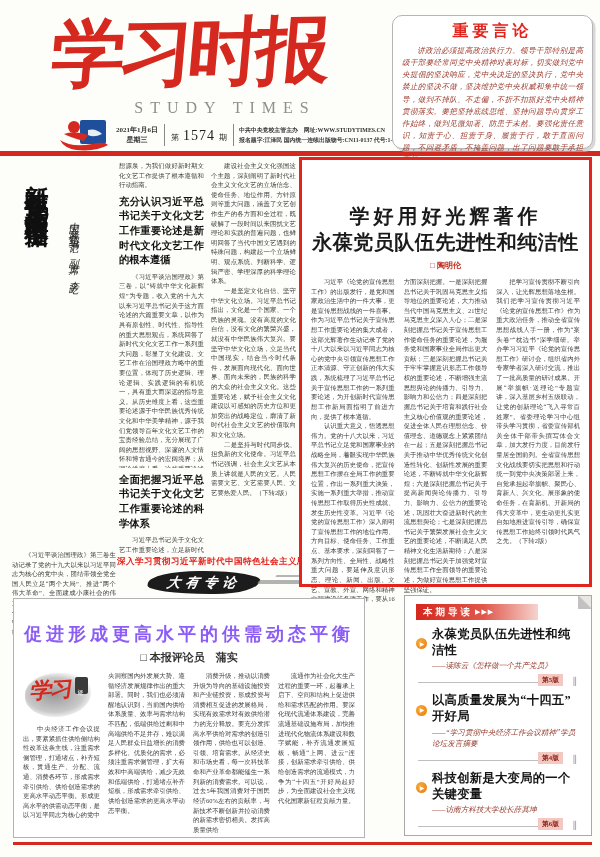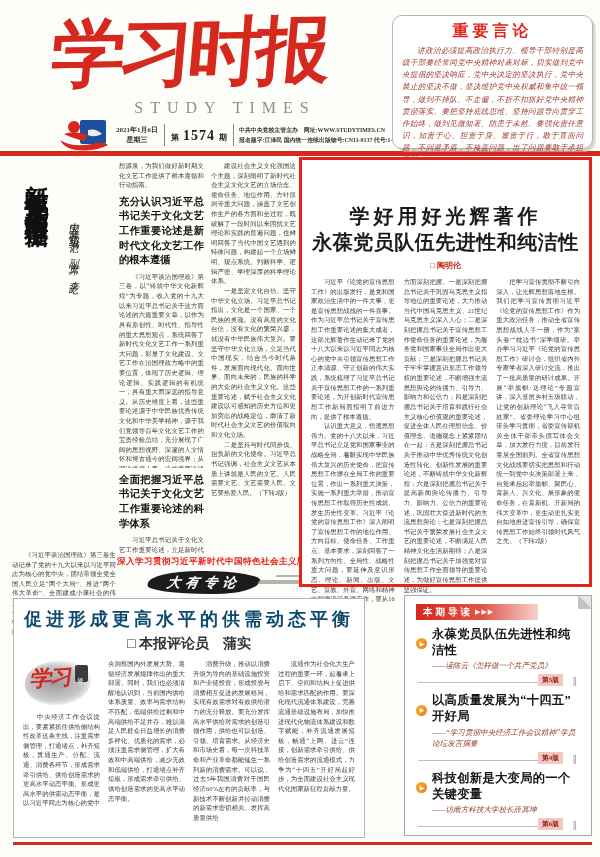--- a/index.html
+++ b/index.html
@@ -8,21 +8,21 @@
   
   .masthead-title{position:absolute;left:52px;top:8px;width:290px;font-size:74px;line-height:1.2;
         font-weight:bold;color:#d5281e;transform:skewX(-6deg) rotate(-1deg);letter-spacing:-6px;white-space:nowrap;}
   .masthead-en{position:absolute;left:105px;top:99px;width:240px;text-align:center;font-size:16px;
         color:#8f8f8f;letter-spacing:7px;font-family:Liberation Serif, serif;}
   .info-bar{position:absolute;left:58px;top:118px;width:332px;height:34px;display:flex;align-items:center;}
   .logo{width:52px;height:34px;flex:0 0 auto;}
   .dateblock{flex:0 0 auto;text-align:center;font-size:7px;font-weight:bold;color:#333;line-height:1.5;
         padding:0 6px;}
   .vdiv{width:1px;height:22px;background:#888;flex:0 0 auto;}
-  .issueblock{flex:0 0 auto;padding:0 6px;font-weight:bold;color:#222;white-space:nowrap;}
+  .issueblock{flex:0 0 auto;padding:0 6px;font-weight:normal;color:#222;white-space:nowrap;}
   .issueblock .small{font-size:8px;} .issueblock .big{font-size:14px;letter-spacing:1px;}
   .pubblock{flex:0 0 auto;padding:0 5px;font-size:5.9px;line-height:1.7;color:#333;white-space:nowrap;font-weight:bold;}
   .qr{width:27px;height:27px;flex:0 0 auto;}
   .red-rule-top{position:absolute;left:0;top:151px;width:600px;height:5px;background:#d5281e;}
   .red-rule-bottom{position:absolute;left:13px;top:842px;width:579px;height:3px;background:#d5281e;}
   
   .quote-box{position:absolute;left:392px;top:15px;width:201px;height:134px;border:1px solid #b5b5b5;
         border-radius:10px;background:#fff;box-shadow:2.5px 2.5px 0 #d8d8d8;padding:5px 9px;box-sizing:border-box;}
   .quote-title{text-align:center;font-size:16px;font-weight:bold;color:#e3241d;letter-spacing:4px;
         font-family:"Liberation Sans",sans-serif;}
@@ -55,22 +55,22 @@
         background:#fff;box-sizing:border-box;padding:7px 9px 6px;}
   .red-box-title{text-align:center;font-weight:bold;color:#1a1a1a;line-height:1.3;margin-top:36px;}
   .red-box-title .t1{font-size:20px;letter-spacing:4px;display:block;}
   .red-box-title .t2{font-size:20px;letter-spacing:0.5px;display:block;}
   .red-box-byline{text-align:center;font-size:8px;color:#c22b1d;font-weight:bold;margin:5px 0 6px;}
   .red-box-cols{display:flex;gap:9px;height:330px;}
   .red-box-cols .bcol{flex:1;overflow:hidden;}
   
   .bot-box{position:absolute;left:13px;top:598px;width:352px;height:240px;border:1px solid #b3b3b3;
         background:#fff;box-sizing:border-box;padding:7px 9px;}
-  .bot-title{text-align:center;font-size:18px;font-weight:bold;letter-spacing:4px;color:#0c4a6e;margin-top:1px;}
-  .bot-byline{text-align:center;font-size:14px;color:#333;margin:4px 0 6px;font-weight:bold;}
+  .bot-title{text-align:center;font-size:18px;font-weight:bold;letter-spacing:4px;color:#8b5cf6;margin-top:16px;}
+  .bot-byline{text-align:center;font-size:11px;color:#333;margin:4px 0 6px;font-weight:bold;}
   .bot-cols{display:flex;gap:8px;height:178px;}
   .bot-cols .kcol{flex:1;overflow:hidden;}
   .study-stamp{position:relative;width:100%;height:50px;margin-bottom:3px;}
   .study-wash{position:absolute;left:2px;top:2px;width:66px;height:44px;background:
         radial-gradient(ellipse at 45% 50%, #9a9a9a 0%, #c9c9c9 55%, rgba(201,201,201,0) 78%);
         border-radius:50% 40% 55% 45%;}
   .study-cn{position:absolute;left:8px;top:4px;font-size:22px;font-weight:bold;color:#d5281e;
         transform:skewX(-12deg) rotate(-4deg);letter-spacing:-2px;}
   .study-seal{position:absolute;left:52px;top:6px;width:13px;height:17px;background:#3a3a3a;border-radius:2px;
         display:flex;align-items:center;justify-content:center;}

